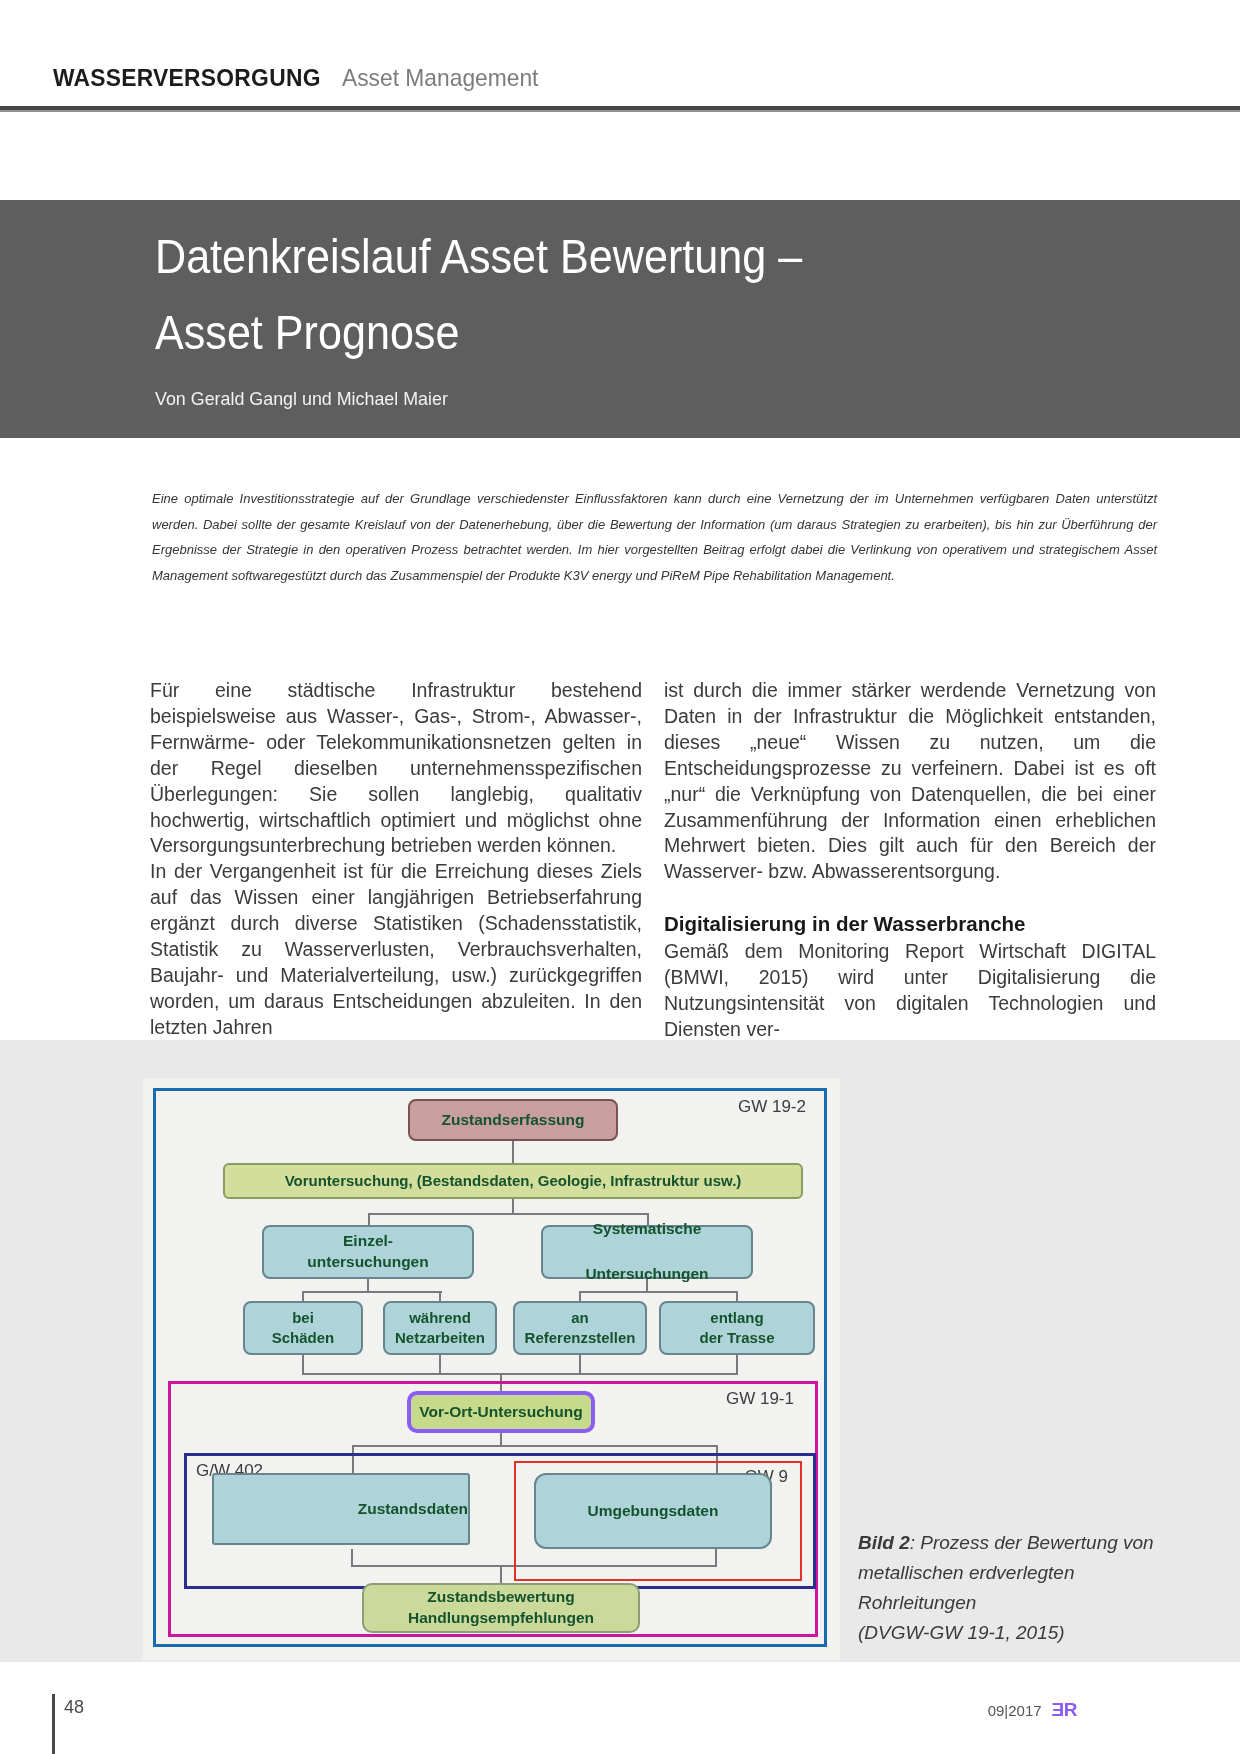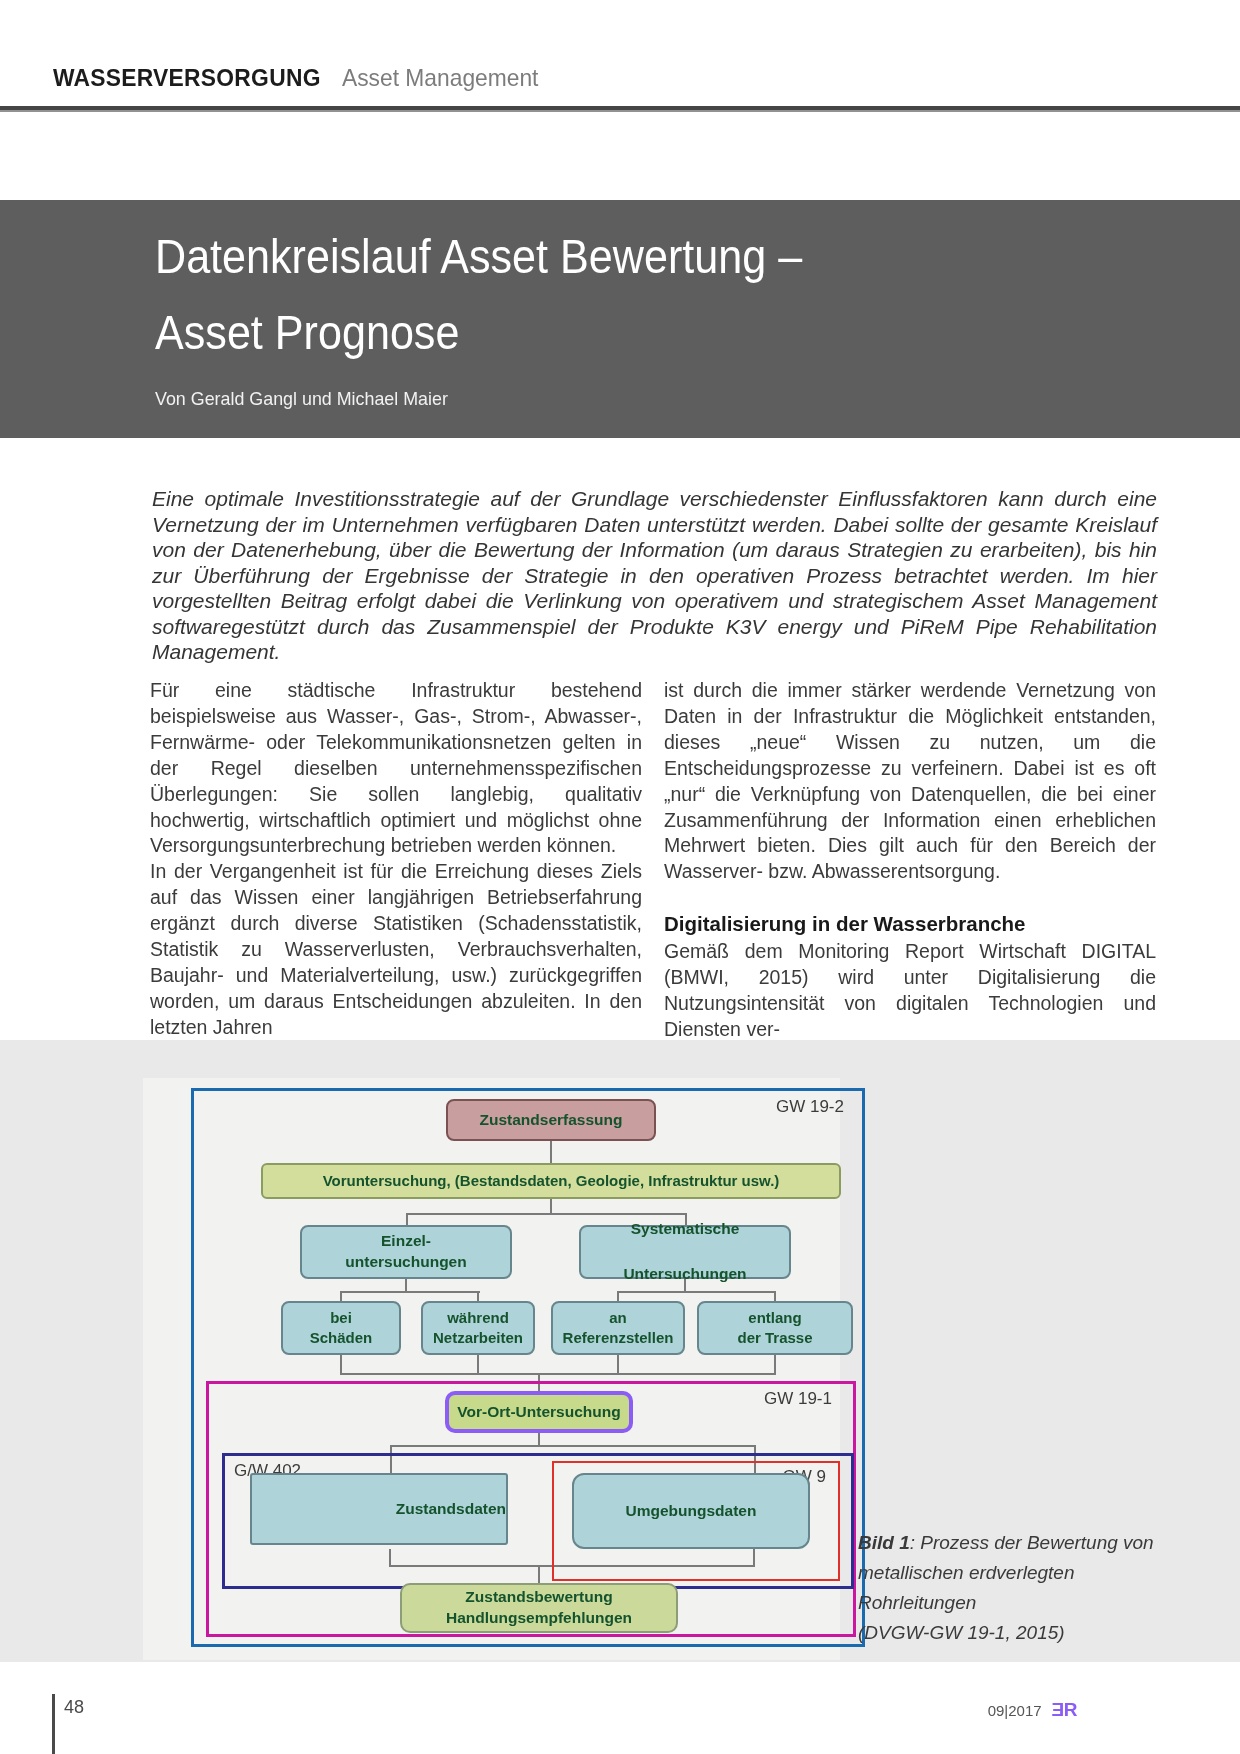--- a/index.html
+++ b/index.html
@@ -13,34 +13,34 @@
   .kicker-rule{position:absolute;left:0;top:106px;width:1240px;height:4px;background:#454545;border-bottom:2px solid #929292;}
 
   
   .title-block{position:absolute;left:0;top:200px;width:1240px;height:238px;background:#5e5e5e;color:#fff;}
   .title-line{margin-left:155px;font-size:49px;font-weight:400;line-height:76px;white-space:nowrap;
               transform:scaleX(.88);transform-origin:0 50%;}
   .title-line.first{padding-top:18px;}
   .byline{margin-left:155px;margin-top:18px;font-size:19px;color:#f2f2f2;transform:scaleX(.94);transform-origin:0 50%;}
 
   
-  .abstract{position:absolute;left:152px;top:486px;width:1005px;font-style:italic;font-size:21px;
+  .abstract{position:absolute;left:152px;top:486px;width:1005px;font-style:italic;font-size:13px;
             line-height:25.5px;text-align:justify;color:#353535;}
 
   
   .col{position:absolute;top:678px;width:492px;font-size:19.5px;line-height:25.9px;text-align:justify;color:#3b3b3b;}
   .col p{margin:0;}
   .col-left{left:150px;}
   .col-right{left:664px;}
   .col h3{font-size:20.5px;margin:26px 0 2px 0;color:#191919;text-align:left;}
 
   
   .figure-band{position:absolute;left:0;top:1040px;width:1240px;height:622px;background:#e9e9e9;}
   .figure-image{position:absolute;left:143px;top:38px;width:697px;height:582px;background:#f2f2f0;}
-  .dframe{position:absolute;left:10px;top:10px;width:674px;height:559px;border:3px solid #1a6ab0;box-sizing:border-box;margin-left:38px;}
+  .dframe{position:absolute;left:10px;top:10px;width:674px;height:559px;border:3px solid #1a6ab0;box-sizing:border-box;}
 
   .vl,.hl{position:absolute;background:#7a7a7a;}
   .vl{width:2px;} .hl{height:2px;}
 
   .frame{position:absolute;box-sizing:border-box;}
   .f-magenta{border:3px solid #cb17a0;}
   .f-navy{border:3px solid #2d2d8f;}
   .f-red{border:2px solid #e0302a;}
 
   .node{position:absolute;display:flex;flex-direction:column;align-items:center;justify-content:center;
@@ -177,21 +177,21 @@
         </div>
         <div class="node node-green2" style="left:206px;top:492px;width:278px;height:50px;">
           <span>Zustandsbewertung</span>
           <span>Handlungsempfehlungen</span>
         </div>
 
       </div>
     </div>
 
     <div class="figure-caption">
-      <div><span class="cap-b">Bild 1</span><span>: Prozess der Bewertung von</span></div>
+      <div><span class="cap-b">Bild 2</span><span>: Prozess der Bewertung von</span></div>
       <div>metallischen erdverlegten Rohrleitungen</div>
       <div>(DVGW-GW 19-1, 2015)</div>
     </div>
 
   </div>
 
   <div class="pagenum-bar"></div>
   <div class="pagenum">48</div>
   <div class="footer-right">
     <span>09|2017</span>

